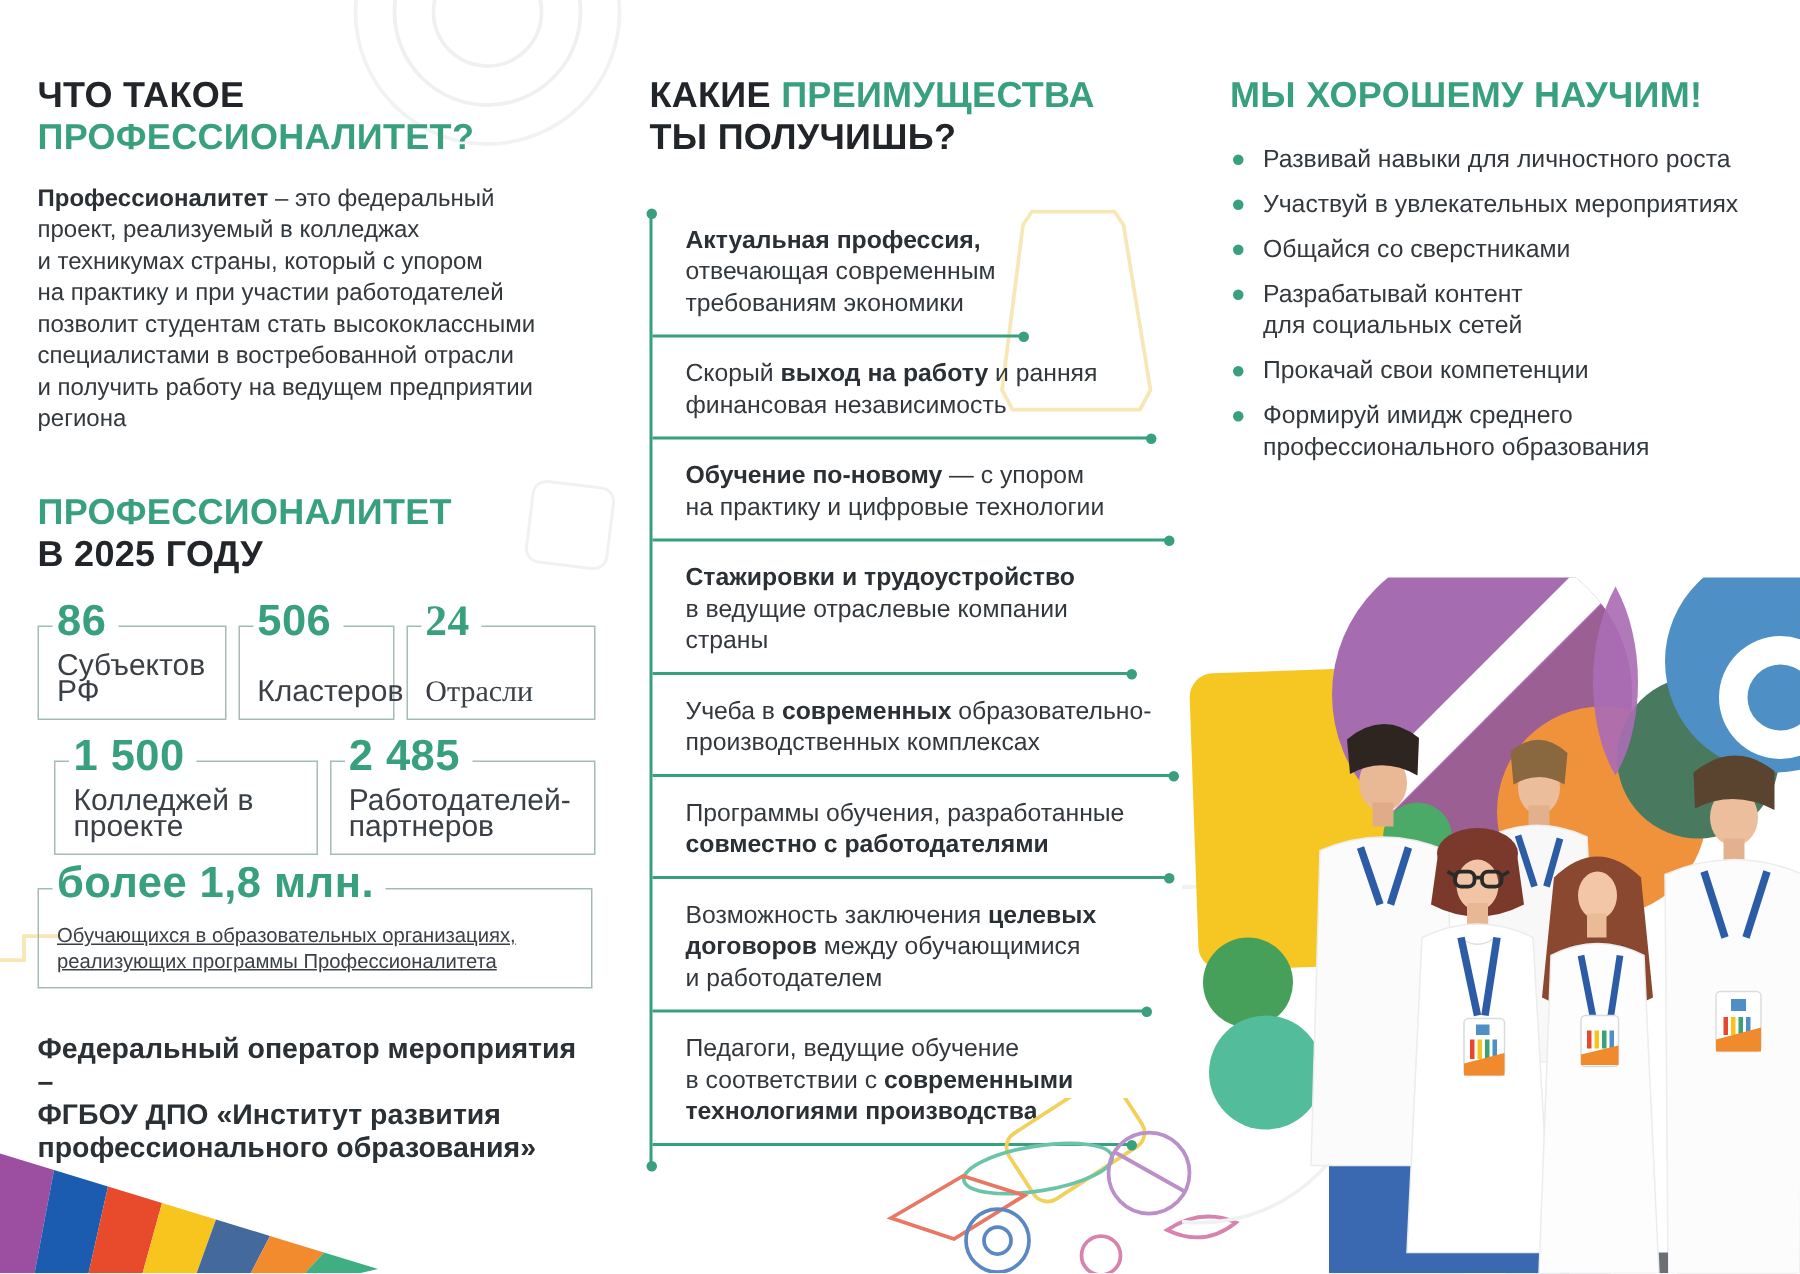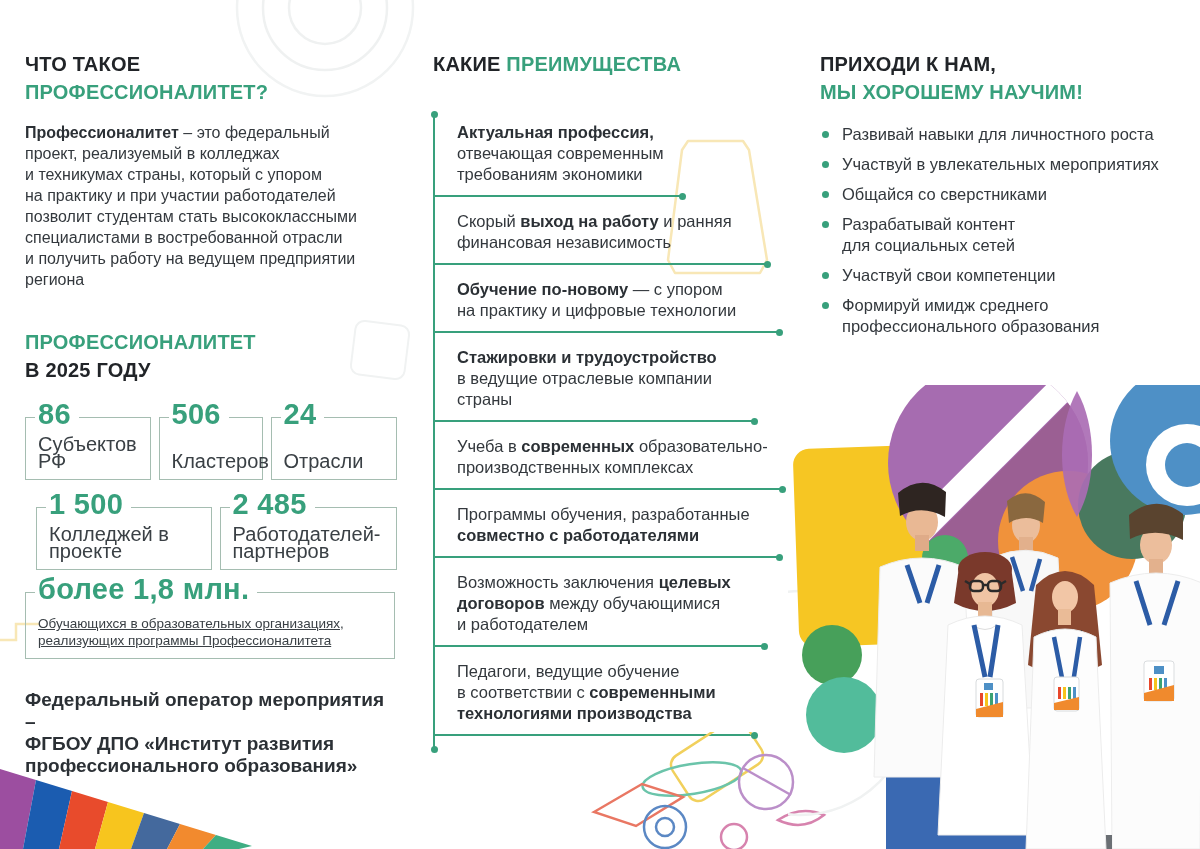--- a/index.html
+++ b/index.html
@@ -2,21 +2,21 @@
 <html lang="ru" style="--accent: #38A07C; --box-border: #A5BDB1;"><head>
 <meta charset="utf-8">
 <style>
   html,body{margin:0;padding:0;background:#fff;}
   #canvas{
     position:relative;width:1200px;height:849px;overflow:hidden;background:#fff;
     font-family:"Liberation Sans",sans-serif;color:#33383D;
     -webkit-font-smoothing:antialiased;
   }
   .green{color:var(--accent);}
-  h1,h2{margin:0;font-size:20px;line-height:28px;font-weight:800;color:#212428;letter-spacing:.2px;}
+  h1,h2{margin:0;font-size:24px;line-height:28px;font-weight:800;color:#212428;letter-spacing:.2px;}
   .l{display:block;white-space:nowrap;}
 
   
   .col-left{position:absolute;left:25px;top:50px;width:372px;}
   .col-mid{position:absolute;left:433px;top:50px;width:352px;}
   .col-right{position:absolute;left:820px;top:50px;width:375px;}
 
   
   .intro{margin:16px 0 0;font-size:16px;line-height:21px;color:#33383D;white-space:pre-line;}
   .intro b{font-weight:700;color:#2B3035;}
@@ -27,21 +27,21 @@
   .stats-row.r3{margin-top:22px;}
   .stat-box{
     position:relative;border:1.5px solid var(--box-border);box-sizing:border-box;
     padding:18px 10px 9px 12px;display:flex;align-items:flex-end;min-height:57px;background:transparent;
   }
   .stat-box .num{
     position:absolute;top:-19px;left:9px;background:#fff;padding:0 8px 0 3px;
     font-size:29px;line-height:1.1;font-weight:800;color:var(--accent);letter-spacing:.3px;white-space:nowrap;
   }
   .stat-box .lbl{font-size:20px;line-height:17px;color:#3A4045;white-space:pre-line;}
-  .b1{width:130px;} .b2{width:104px;} .b3{width:131px;}
+  .b1{width:130px;} .b2{width:104px;} .b3{width:131px;font-family:Liberation Serif, serif;}
   .b4{width:180px;min-height:62px;} .b5{width:182px;min-height:62px;}
   .b6{width:370px;min-height:66px;padding-top:22px;}
   .b6 .lbl{font-size:13.5px;line-height:17px;text-decoration:underline;}
   .operator{margin-top:30px;font-size:19px;line-height:22px;font-weight:700;color:#2B3035;white-space:pre-line;}
 
   
   .benefits{
     position:relative;margin-top:36px;border-left:2px solid var(--accent);
     padding:0 0 14px 0;
   }
@@ -163,20 +163,21 @@
     </div>
 
     <p class="operator">Федеральный оператор мероприятия –
 ФГБОУ ДПО «Институт развития
 профессионального образования»</p>
   </div>
 
   <div class="col-mid">
     <h2>
       <span class="l"><span>КАКИЕ </span><span class="green">ПРЕИМУЩЕСТВА</span></span>
+      <span class="l">ТЫ ПОЛУЧИШЬ?</span>
     </h2>
     <div class="benefits">
         <div class="item"><span class="b">Актуальная профессия,</span><span>
 отвечающая современным
 требованиям экономики</span></div>
         <div class="item"><span>Скорый </span><span class="b">выход на работу</span><span> и ранняя
 финансовая независимость</span></div>
         <div class="item"><span class="b">Обучение по-новому</span><span> — с упором
 на практику и цифровые технологии</span></div>
         <div class="item"><span class="b">Стажировки и трудоустройство</span><span>
@@ -190,30 +191,29 @@
 договоров</span><span> между обучающимися
 и работодателем</span></div>
         <div class="item"><span>Педагоги, ведущие обучение
 в соответствии с </span><span class="b">современными
 технологиями производства</span></div>
       </div>
   </div>
 
   <div class="col-right">
     <h2>
-      <span class="l">ПРИХОДИ К НАМ,</span>
       <span class="l green">МЫ ХОРОШЕМУ НАУЧИМ!</span>
     </h2>
     <ul class="bullets">
       <li>Развивай навыки для личностного роста</li>
       <li>Участвуй в увлекательных мероприятиях</li>
       <li>Общайся со сверстниками</li>
       <li>Разрабатывай контент
 для социальных сетей</li>
-      <li>Участвуй свои компетенции</li>
+      <li>Прокачай свои компетенции</li>
       <li>Формируй имидж среднего
 профессионального образования</li>
     </ul>
   </div>
 
   <svg id="doodles" class="decor" width="300" height="117" viewBox="0 0 300 117">
     <rect x="122" y="2" width="86" height="52" rx="11" fill="none" stroke="#F1D05C" stroke-width="2.5" transform="rotate(-33 165 28)"></rect>
     <ellipse cx="140" cy="47" rx="50" ry="15" fill="none" stroke="#6BC4AA" stroke-width="2.5" transform="rotate(-9 140 47)"></ellipse>
     <circle cx="214" cy="50" r="27" fill="none" stroke="#BB8FC9" stroke-width="2.5"></circle>
     <line x1="191" y1="36" x2="239" y2="63" stroke="#BB8FC9" stroke-width="2.5"></line>

